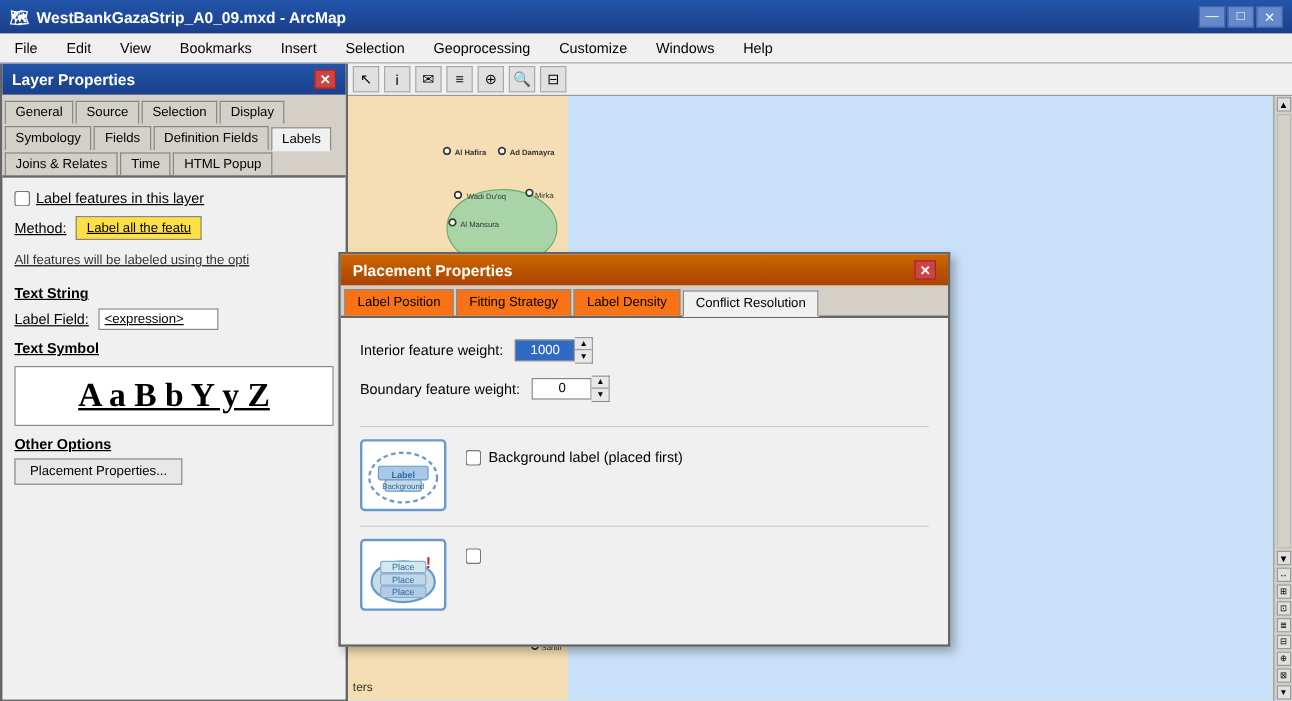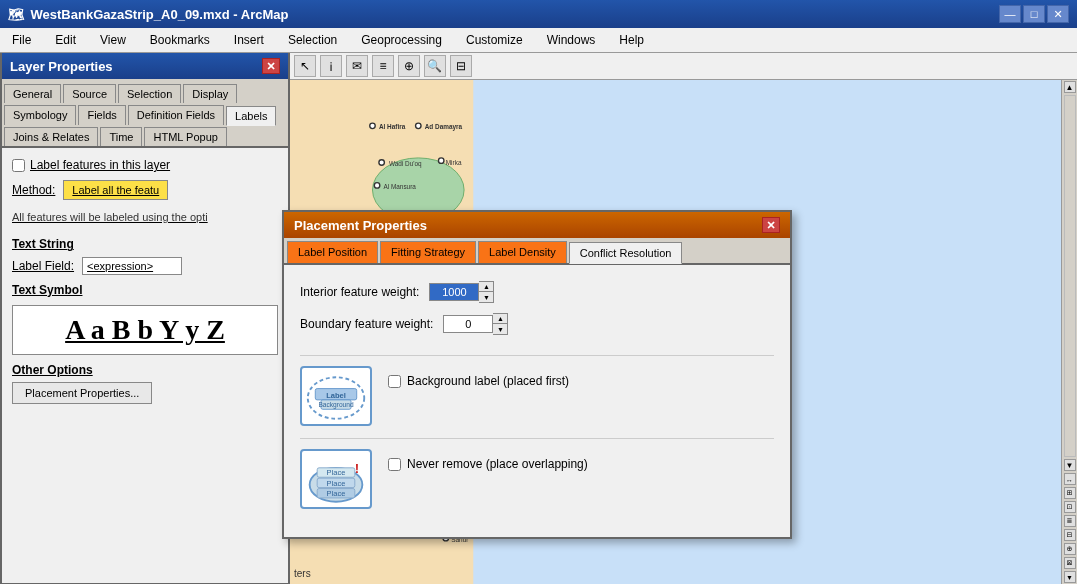--- a/index.html
+++ b/index.html
@@ -437,21 +437,20 @@
               <rect x="14" y="25" width="40" height="10" rx="2" fill="#c0d8ec" stroke="#88aacc" stroke-width="1"></rect>
               <text x="34" y="33" text-anchor="middle" font-size="8" fill="#336699">Place</text>
               <rect x="14" y="36" width="40" height="10" rx="2" fill="#b0cce4" stroke="#88aacc" stroke-width="1"></rect>
               <text x="34" y="44" text-anchor="middle" font-size="8" fill="#336699">Place</text>
 
               <text x="54" y="20" font-size="14" fill="#cc2222" font-weight="bold">!</text>
             </svg>
           </div>
           <div class="feature-option">
             <input type="checkbox" class="checkbox-input" style="">
-            <span class="option-label">Never remove (place overlapping)</span>
           </div>
         </div>
 
       </div>
     </div>
   </div>
 
   <div class="map-area">
 
     <div class="map-toolbar">

